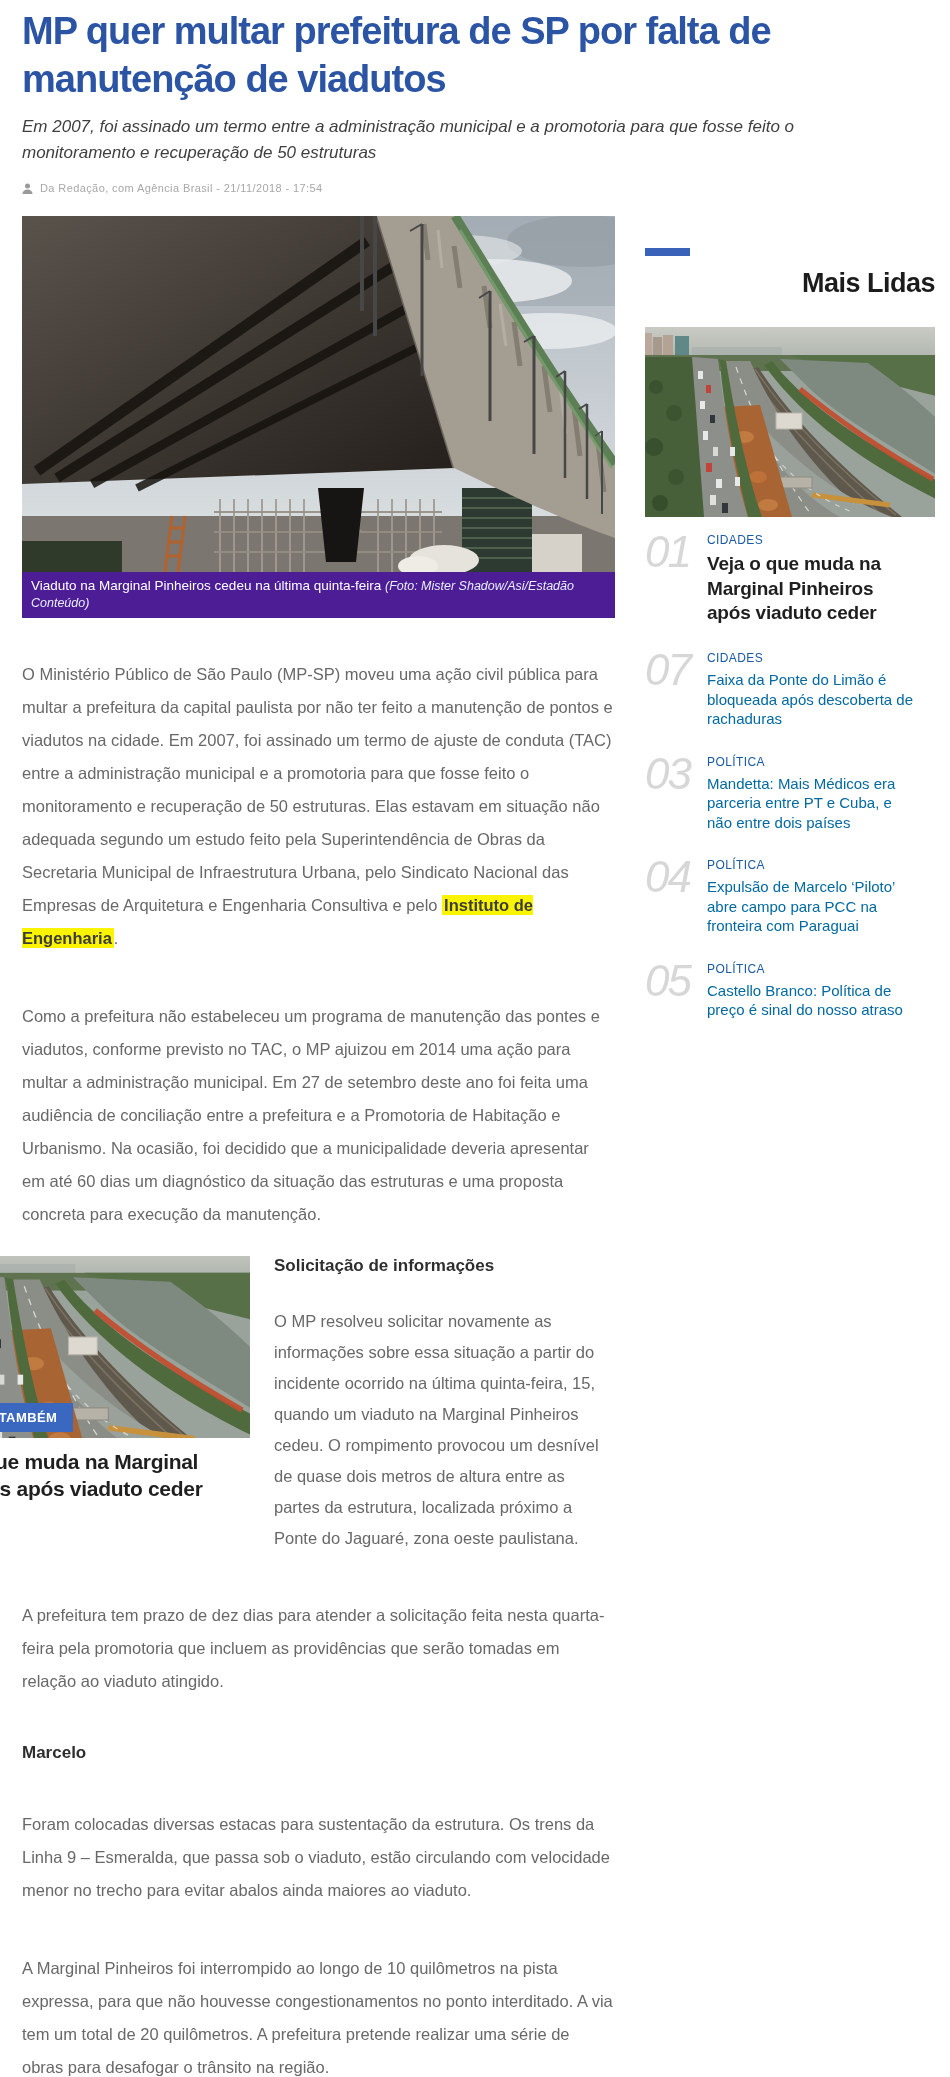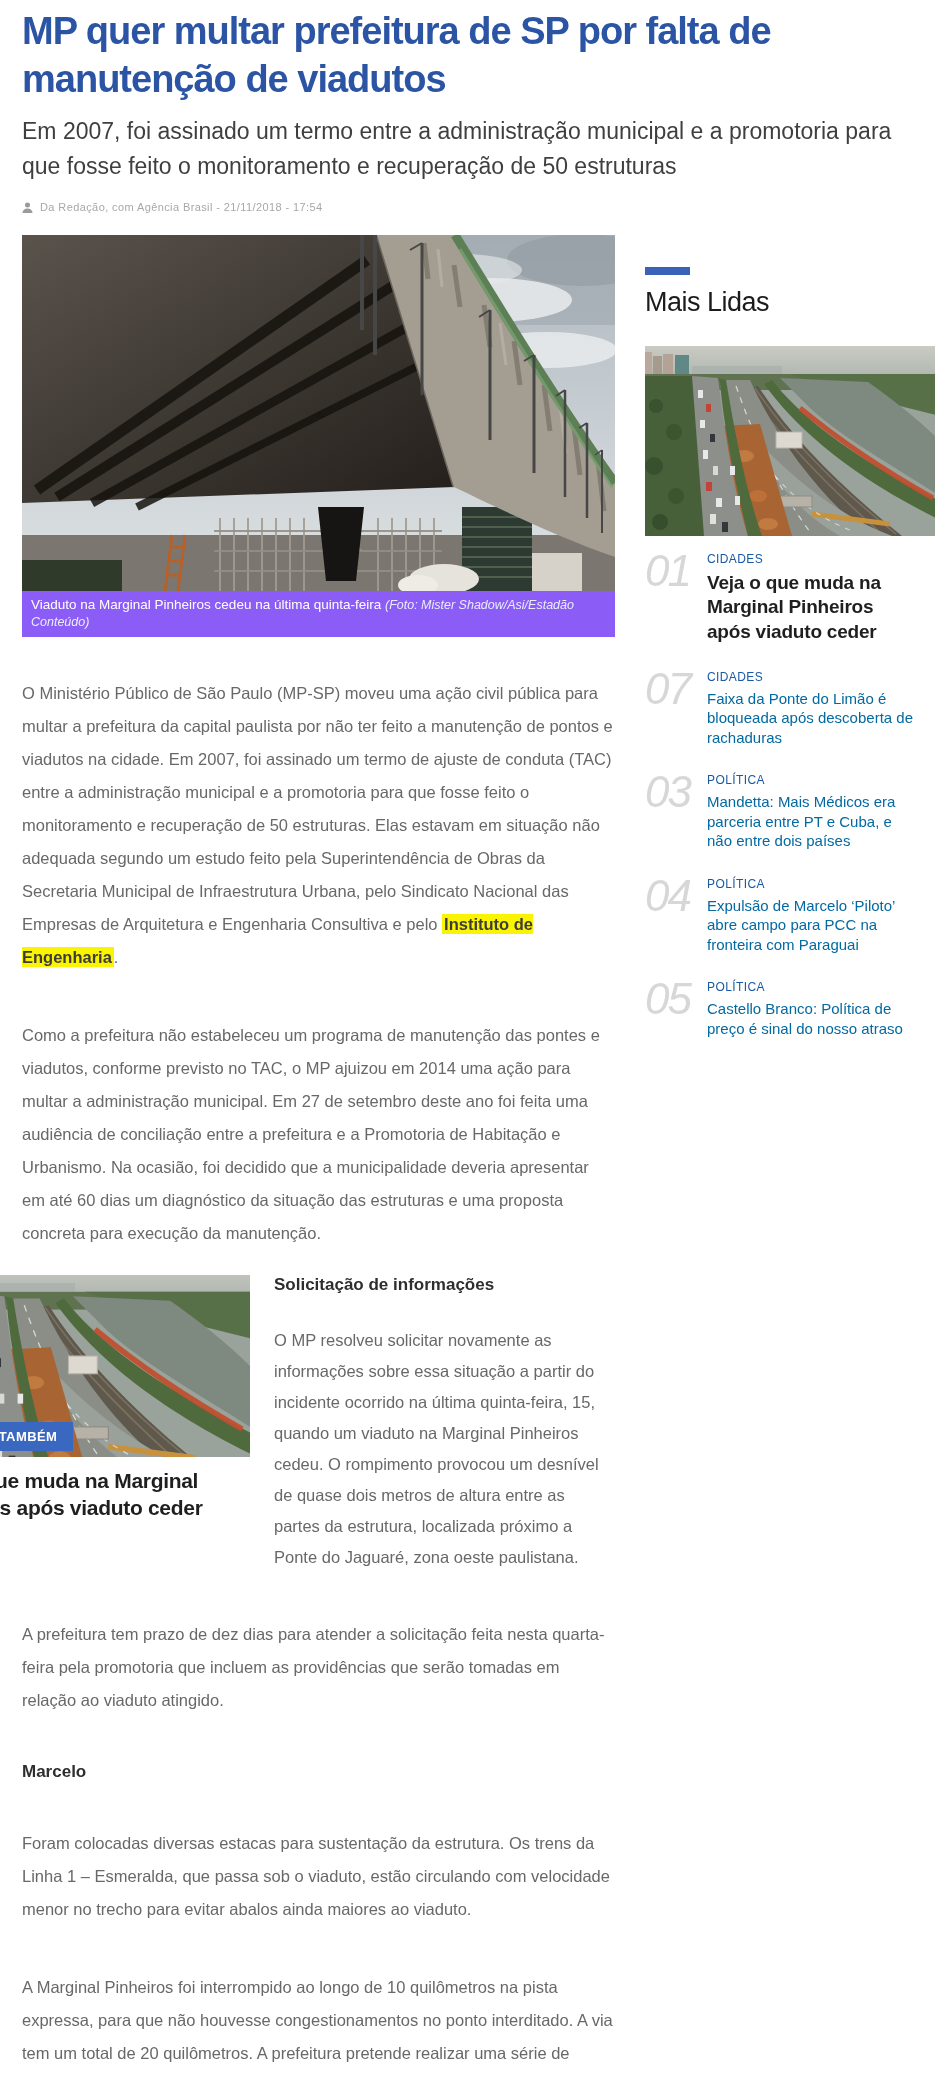--- a/index.html
+++ b/index.html
@@ -11,41 +11,41 @@
   }
   .page { padding: 0 15px 30px 22px; position: relative; }
 
   
   h1.headline {
     margin: 8px 0 10px 0;
     font-size: 38px; line-height: 1.26; font-weight: 700;
     letter-spacing: -1px; color: #2b55a4; max-width: 780px;
   }
   p.subtitle {
-    margin: 0 0 14px 0; font-size: 23px; line-height: 1.55;
-    color: #3f3f3f; max-width: 880px;
+    margin: 0 0 14px 0; font-size: 17px; line-height: 1.55;
+    color: #3f3f3f; max-width: 880px; font-style: italic;
   }
   .byline {
     display: flex; align-items: center; gap: 7px;
     font-size: 11px; color: #a8a8a8; letter-spacing: .4px;
     margin: 16px 0 6px 0;
   }
   .author-icon { width: 11px; height: 11px; flex: 0 0 auto; }
 
   
   .content { display: flex; align-items: flex-start; }
   .main-col { width: 593px; flex: 0 0 593px; }
   .sidebar  { width: 290px; flex: 0 0 290px; margin-left: 30px; padding-top: 48px; }
 
   
   figure.hero { margin: 16px 0 40px 0; width: 593px; }
   .hero-img { width: 593px; height: 356px; display: block; line-height: 0; }
   .hero-img svg { display: block; }
   figcaption.hero-caption {
-    background: #8b5cf6; color: #ffffff;
+    background: #4c1d95; color: #ffffff;
     font-size: 13.5px; line-height: 1.25; padding: 6px 9px;
   }
   figcaption.hero-caption em { font-size: 12.5px; color: #e9eefb; font-style: italic; }
 
   
   p.body-p {
     margin: 0 0 45px 0; font-size: 16.5px; line-height: 33px;
     color: #686868; text-align: left;
   }
   a.hl {
@@ -73,21 +73,21 @@
     padding: 8px 16px 8px 46px; white-space: nowrap; line-height: 1;
   }
   h4.card-title {
     margin: 10px 0 0 0; font-size: 21px; font-weight: 700;
     color: #1f1f1f; line-height: 1.3; letter-spacing: -.3px;
   }
   .clear { clear: both; }
 
   
   .side-accent { width: 45px; height: 8px; background: #3a62b8; margin-bottom: 12px; }
-  h2.side-heading { margin: 0 0 28px 0; font-size: 27px; font-weight: 400; color: #1c1c1c; letter-spacing: -.5px; }
+  h2.side-heading { margin: 0 0 28px 0; font-size: 27px; font-weight: 700; color: #1c1c1c; letter-spacing: -.5px; text-align: right; }
   .side-img { width: 290px; height: 190px; line-height: 0; cursor: pointer; }
   .side-img svg { display: block; }
   ol.top-list { list-style: none; margin: 16px 0 0 0; padding: 0; }
   li.top-item { display: flex; margin-bottom: 26px; cursor: pointer; }
   .num {
     flex: 0 0 62px; width: 62px;
     font-size: 44px; font-weight: 400; font-style: italic;
     color: #d7d7d7; line-height: .85; letter-spacing: -2px;
   }
   .item-body { flex: 1 1 auto; max-width: 212px; }
@@ -306,21 +306,21 @@
         </div>
         <h3 class="sec-heading">Solicitação de informações</h3>
         <p class="body-p">O MP resolveu solicitar novamente as informações sobre essa situação a partir do incidente ocorrido na última quinta-feira, 15, quando um viaduto na Marginal Pinheiros cedeu. O rompimento provocou um desnível de quase dois metros de altura entre as partes da estrutura, localizada próximo a Ponte do Jaguaré, zona oeste paulistana.</p>
         <div class="clear"></div>
       </section>
 
       <p class="body-p">A prefeitura tem prazo de dez dias para atender a solicitação feita nesta quarta-feira pela promotoria que incluem as providências que serão tomadas em relação ao viaduto atingido.</p>
 
       <h3 class="sec-heading">Marcelo</h3>
 
-      <p class="body-p">Foram colocadas diversas estacas para sustentação da estrutura. Os trens da Linha 1 – Esmeralda, que passa sob o viaduto, estão circulando com velocidade menor no trecho para evitar abalos ainda maiores ao viaduto.</p>
+      <p class="body-p">Foram colocadas diversas estacas para sustentação da estrutura. Os trens da Linha 9 – Esmeralda, que passa sob o viaduto, estão circulando com velocidade menor no trecho para evitar abalos ainda maiores ao viaduto.</p>
       <p class="body-p">A Marginal Pinheiros foi interrompido ao longo de 10 quilômetros na pista expressa, para que não houvesse congestionamentos no ponto interditado. A via tem um total de 20 quilômetros. A prefeitura pretende realizar uma série de obras para desafogar o trânsito na região.</p>
 
     </div>
 
     <aside class="sidebar">
       <div class="side-accent"></div>
       <h2 class="side-heading">Mais Lidas</h2>
 
       <div class="side-img">
         <svg width="290" height="190" viewBox="0 0 300 190" preserveAspectRatio="xMidYMid slice">

